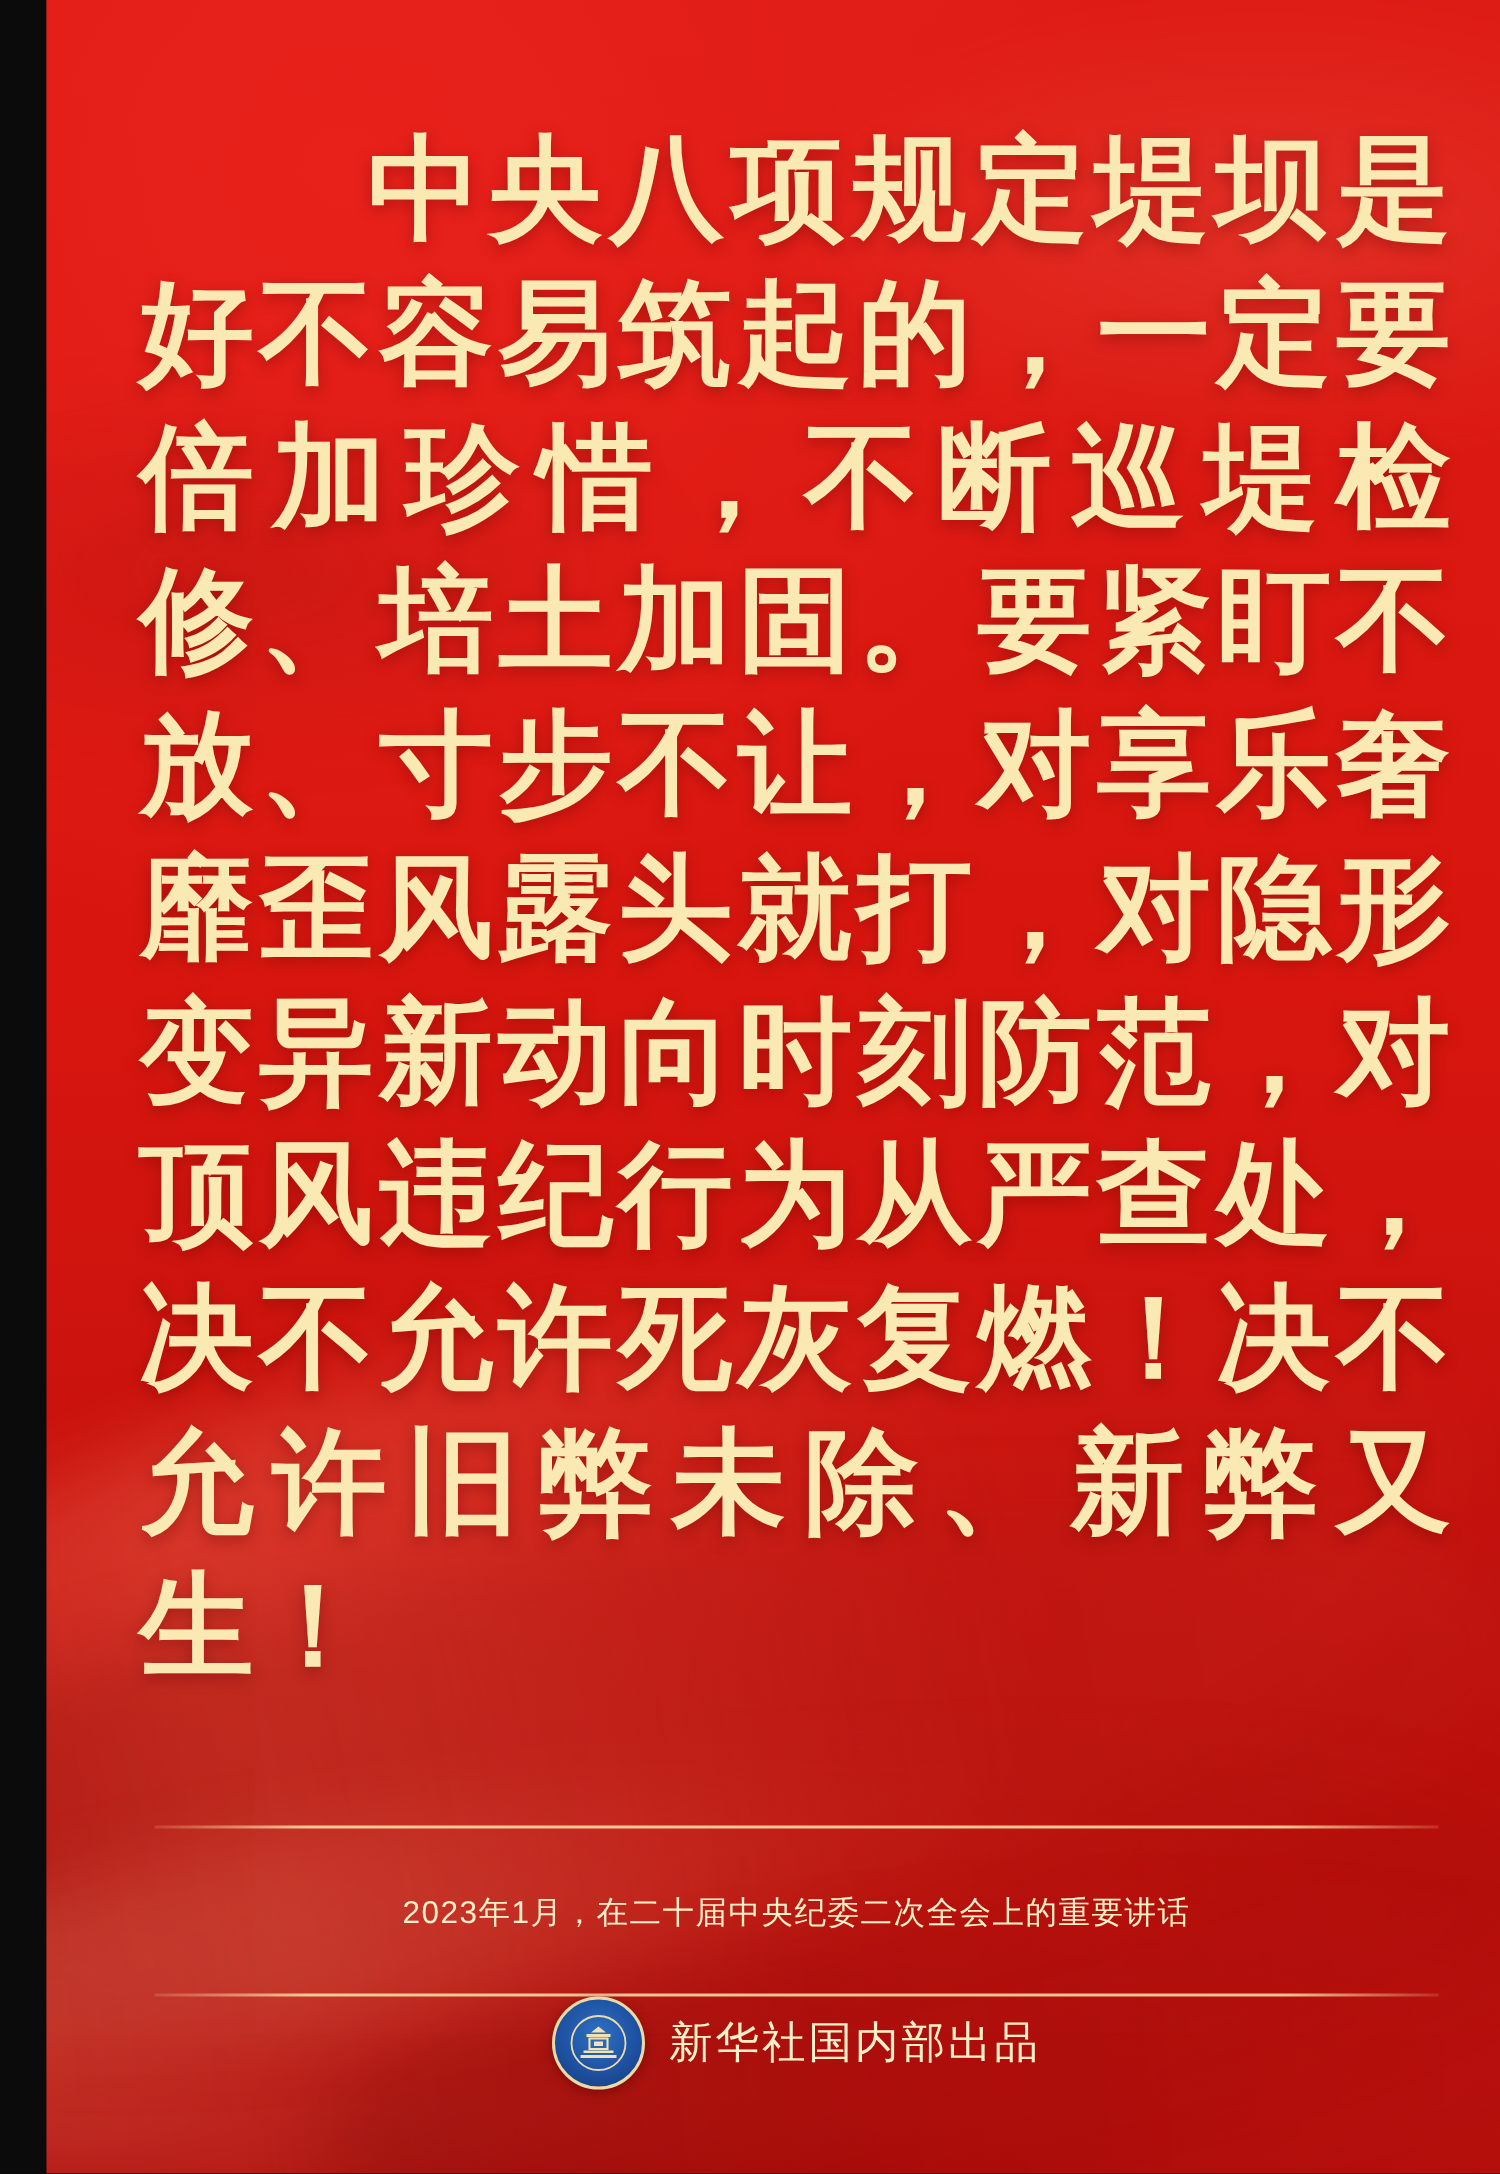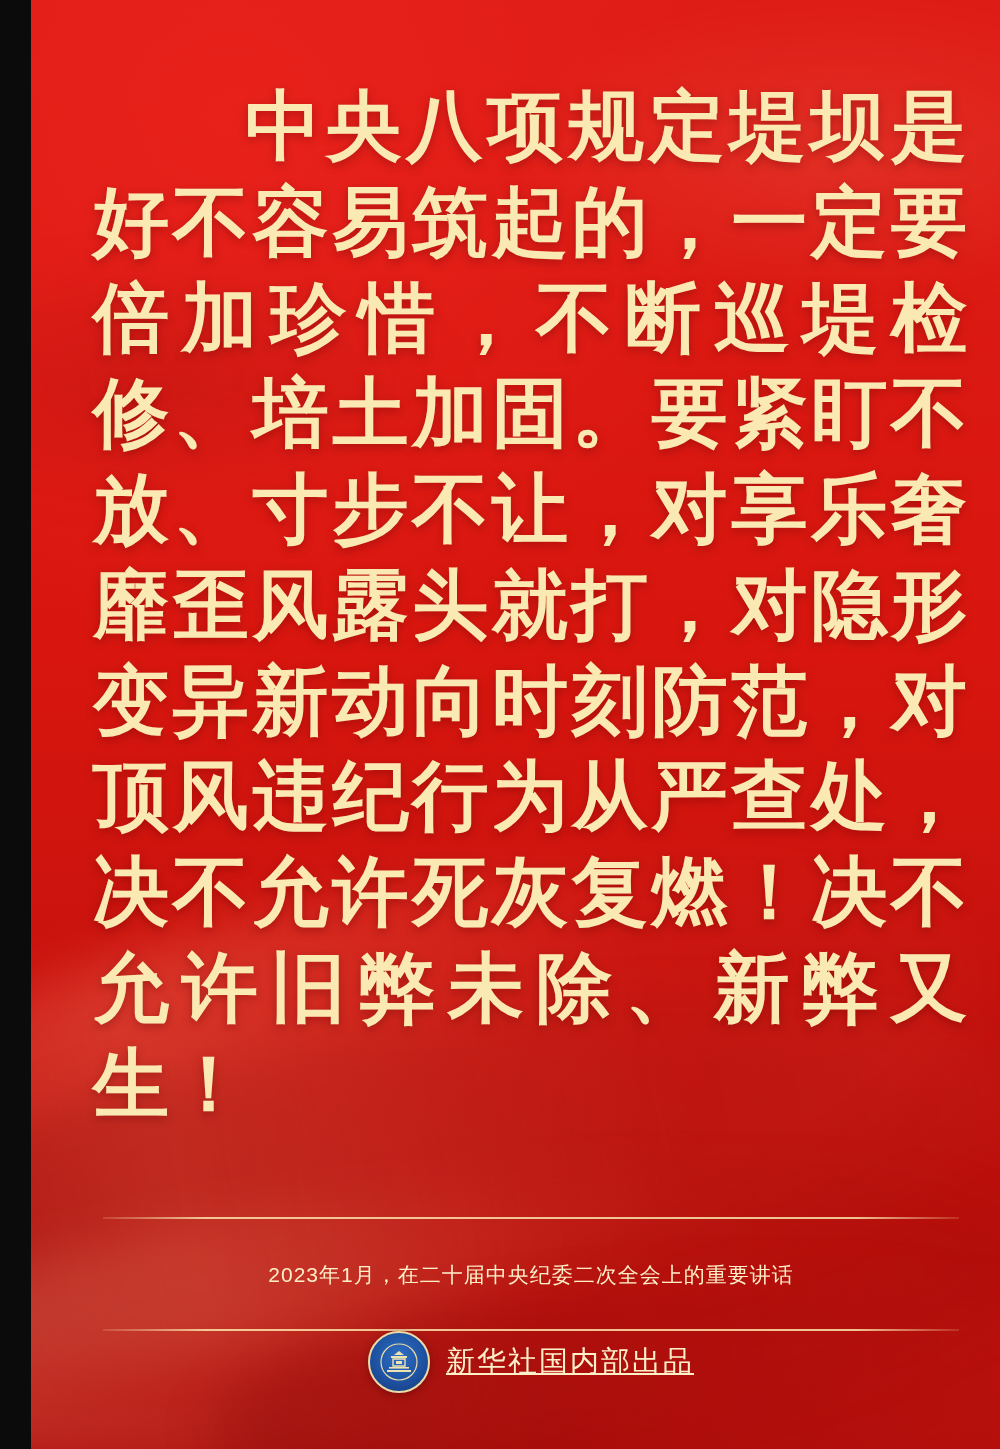--- a/index.html
+++ b/index.html
@@ -121,21 +121,20 @@
     display: flex;
     align-items: center;
     justify-content: center;
     box-shadow: 0 2px 8px rgba(60,0,0,.4);
   }
   .logo svg { display: block; }
   .footer-label {
     color: #fdf0c9;
     font-size: 29px;
     letter-spacing: 2px;
-    text-decoration: underline;
   }
 </style>
 </head>
 <body>
 
 <div class="poster">
 
   <div class="silk">
     <div class="wave w5"></div>
     <div class="wave w6"></div>

